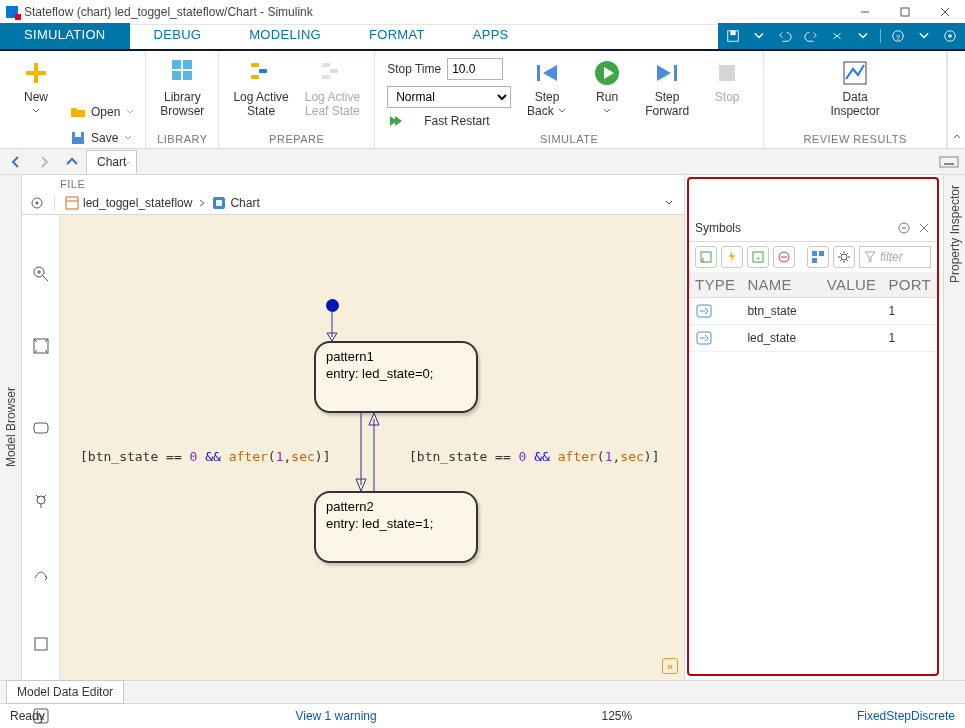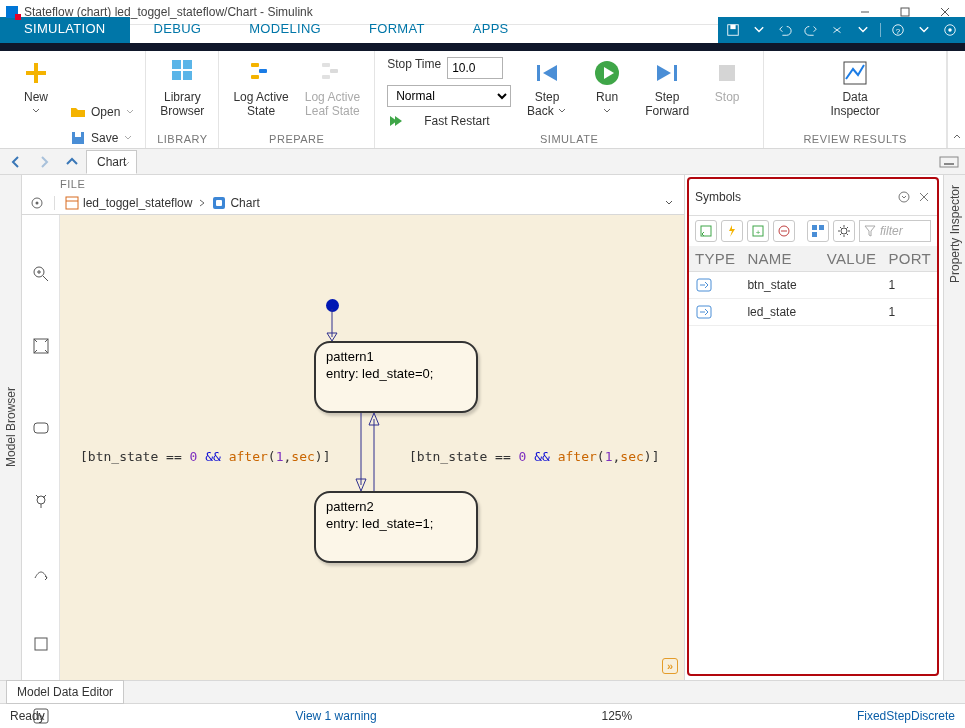--- a/index.html
+++ b/index.html
@@ -13,21 +13,21 @@
     height:25px; display:flex; align-items:center; padding:0 0 0 6px;
     background:#fff; border-bottom:1px solid #e5e5e5;
   }
   .titlebar .sficon { width:12px; height:12px; background:#0076d6; margin-right:6px; position:relative;}
   .titlebar .sficon::after{content:"";position:absolute;right:-3px;bottom:-2px;width:6px;height:6px;background:#e4002b;}
   .titlebar .title { flex:1; color:#444; }
   .winbtn { width:40px; height:25px; display:flex; align-items:center; justify-content:center; color:#555;}
   .winbtn svg{width:10px;height:10px;}
   
   .ribbon { background:#fff; }
-  .tabstrip { height:26px; display:flex; align-items:flex-end; border-bottom:8px solid #0f172a;justify-content:center;}
+  .tabstrip { height:26px; display:flex; align-items:flex-end; border-bottom:2px solid #0f172a;justify-content:center;}
   .tabstrip .tab {
     padding:0 24px; height:26px; line-height:24px; color:#0076a8; font-size:13px;
     letter-spacing:0.3px;
   }
   .tabstrip .tab.active { background:#0076a8; color:#fff;}
   .tabstrip .spacer { flex:1;}
   .qat { display:flex; align-items:center; background:#0076a8; color:#fff; height:26px; padding:0 6px; gap:8px;}
   .qat .ico, .qat .arrow { display:flex; align-items:center; justify-content:center; width:18px; height:18px;}
   .qat .sep { width:1px; height:14px; background:rgba(255,255,255,.45);}
   .qat svg{width:14px;height:14px;}
@@ -37,21 +37,21 @@
   .rgroup .content { flex:1; display:flex; align-items:flex-start; padding:4px 6px 0 6px;}
   .rgroup .glabel { height:18px; line-height:18px; text-align:center; font-size:11px; color:#777; letter-spacing:.5px;}
   .bigbtn { display:flex; flex-direction:column; align-items:center; justify-content:flex-start; padding:4px 8px 0 8px; min-width:60px;}
   .bigbtn .bicon { width:28px; height:28px; margin-bottom:3px;}
   .bigbtn .btxt { text-align:center; line-height:14px;}
   .bigbtn.disabled { color:#aaa;}
   .stack { display:flex; flex-direction:column; gap:4px; padding-top:2px;margin-top:44px;}
   .stackbtn { display:flex; align-items:center; gap:5px; padding:0 4px; height:22px;}
   .stackbtn .sicon{width:16px;height:16px;}
   .stackbtn .caret{width:10px;height:10px;opacity:.55;}
-  .simfield { display:flex; align-items:flex-start; gap:6px; padding:0 6px; height:24px;}
+  .simfield { display:flex; align-items:center; gap:6px; padding:0 6px; height:24px;}
   .simfield input, .simfield select {
     font:inherit; height:22px; border:1px solid #b2b2b2; background:#fff; padding:0 4px;
   }
   .simfield input{width:56px;}
   .simfield select{width:124px;}
   .db-row{display:flex;align-items:center;gap:21px;padding:0 6px;}
   .ribbonbody .grow{flex:1;}
   
   .navbar {
     height:26px; background:#f3f3f3; border-bottom:1px solid #d8d8d8;
@@ -95,21 +95,21 @@
   .kw-b{color:#0a0ad4;}
   .kw-o{color:#c96500;}
   .kw-v{color:#7d2fbf;}
   .canvas .corner{position:absolute;right:6px;bottom:6px;width:16px;height:16px;border:1px solid #e49c2a;border-radius:3px;display:flex;align-items:center;justify-content:center;}
   .canvas .corner span{color:#e49c2a;font-size:11px;font-weight:bold;}
   
   .panel {
     width:252px; display:flex; flex-direction:column; background:#fff;
     border:2px solid #b2060d; border-radius:4px; margin:2px 4px 4px 2px;
   }
-  .panelhead{height:37px;display:flex;align-items:center;padding:0 6px;border-bottom:1px solid #ddd; gap:6px;}
+  .panelhead{height:27px;display:flex;align-items:center;padding:0 6px;border-bottom:1px solid #ddd; gap:6px;margin-top:36px;}
   .panelhead .grow{flex:1;}
   .panelhead .hicon{width:14px;height:14px;}
   .paneltb{display:flex;align-items:center;padding:4px 6px;gap:4px;}
   .tbbtn{width:22px;height:22px;border:1px solid #c9c9c9;border-radius:3px;display:flex;align-items:center;justify-content:center;background:#fff;}
   .tbbtn svg{width:14px;height:14px;}
   .filterbox{flex:1;height:22px;display:flex;align-items:center;gap:4px;border:1px solid #c9c9c9;padding:0 4px;color:#aaa;font-style:italic;}
   .tbl{width:100%;border-collapse:collapse;font-size:12px;}
   .tbl th{background:#f2f2f2;color:#777;font-weight:normal;text-align:left;padding:4px 6px;border-bottom:1px solid #ddd;font-size:15px;letter-spacing:.3px;}
   .tbl td{padding:6px 6px;border-bottom:1px solid #eee;}
   .tbl .ticon{width:18px;display:flex;align-items:center;justify-content:center;}

